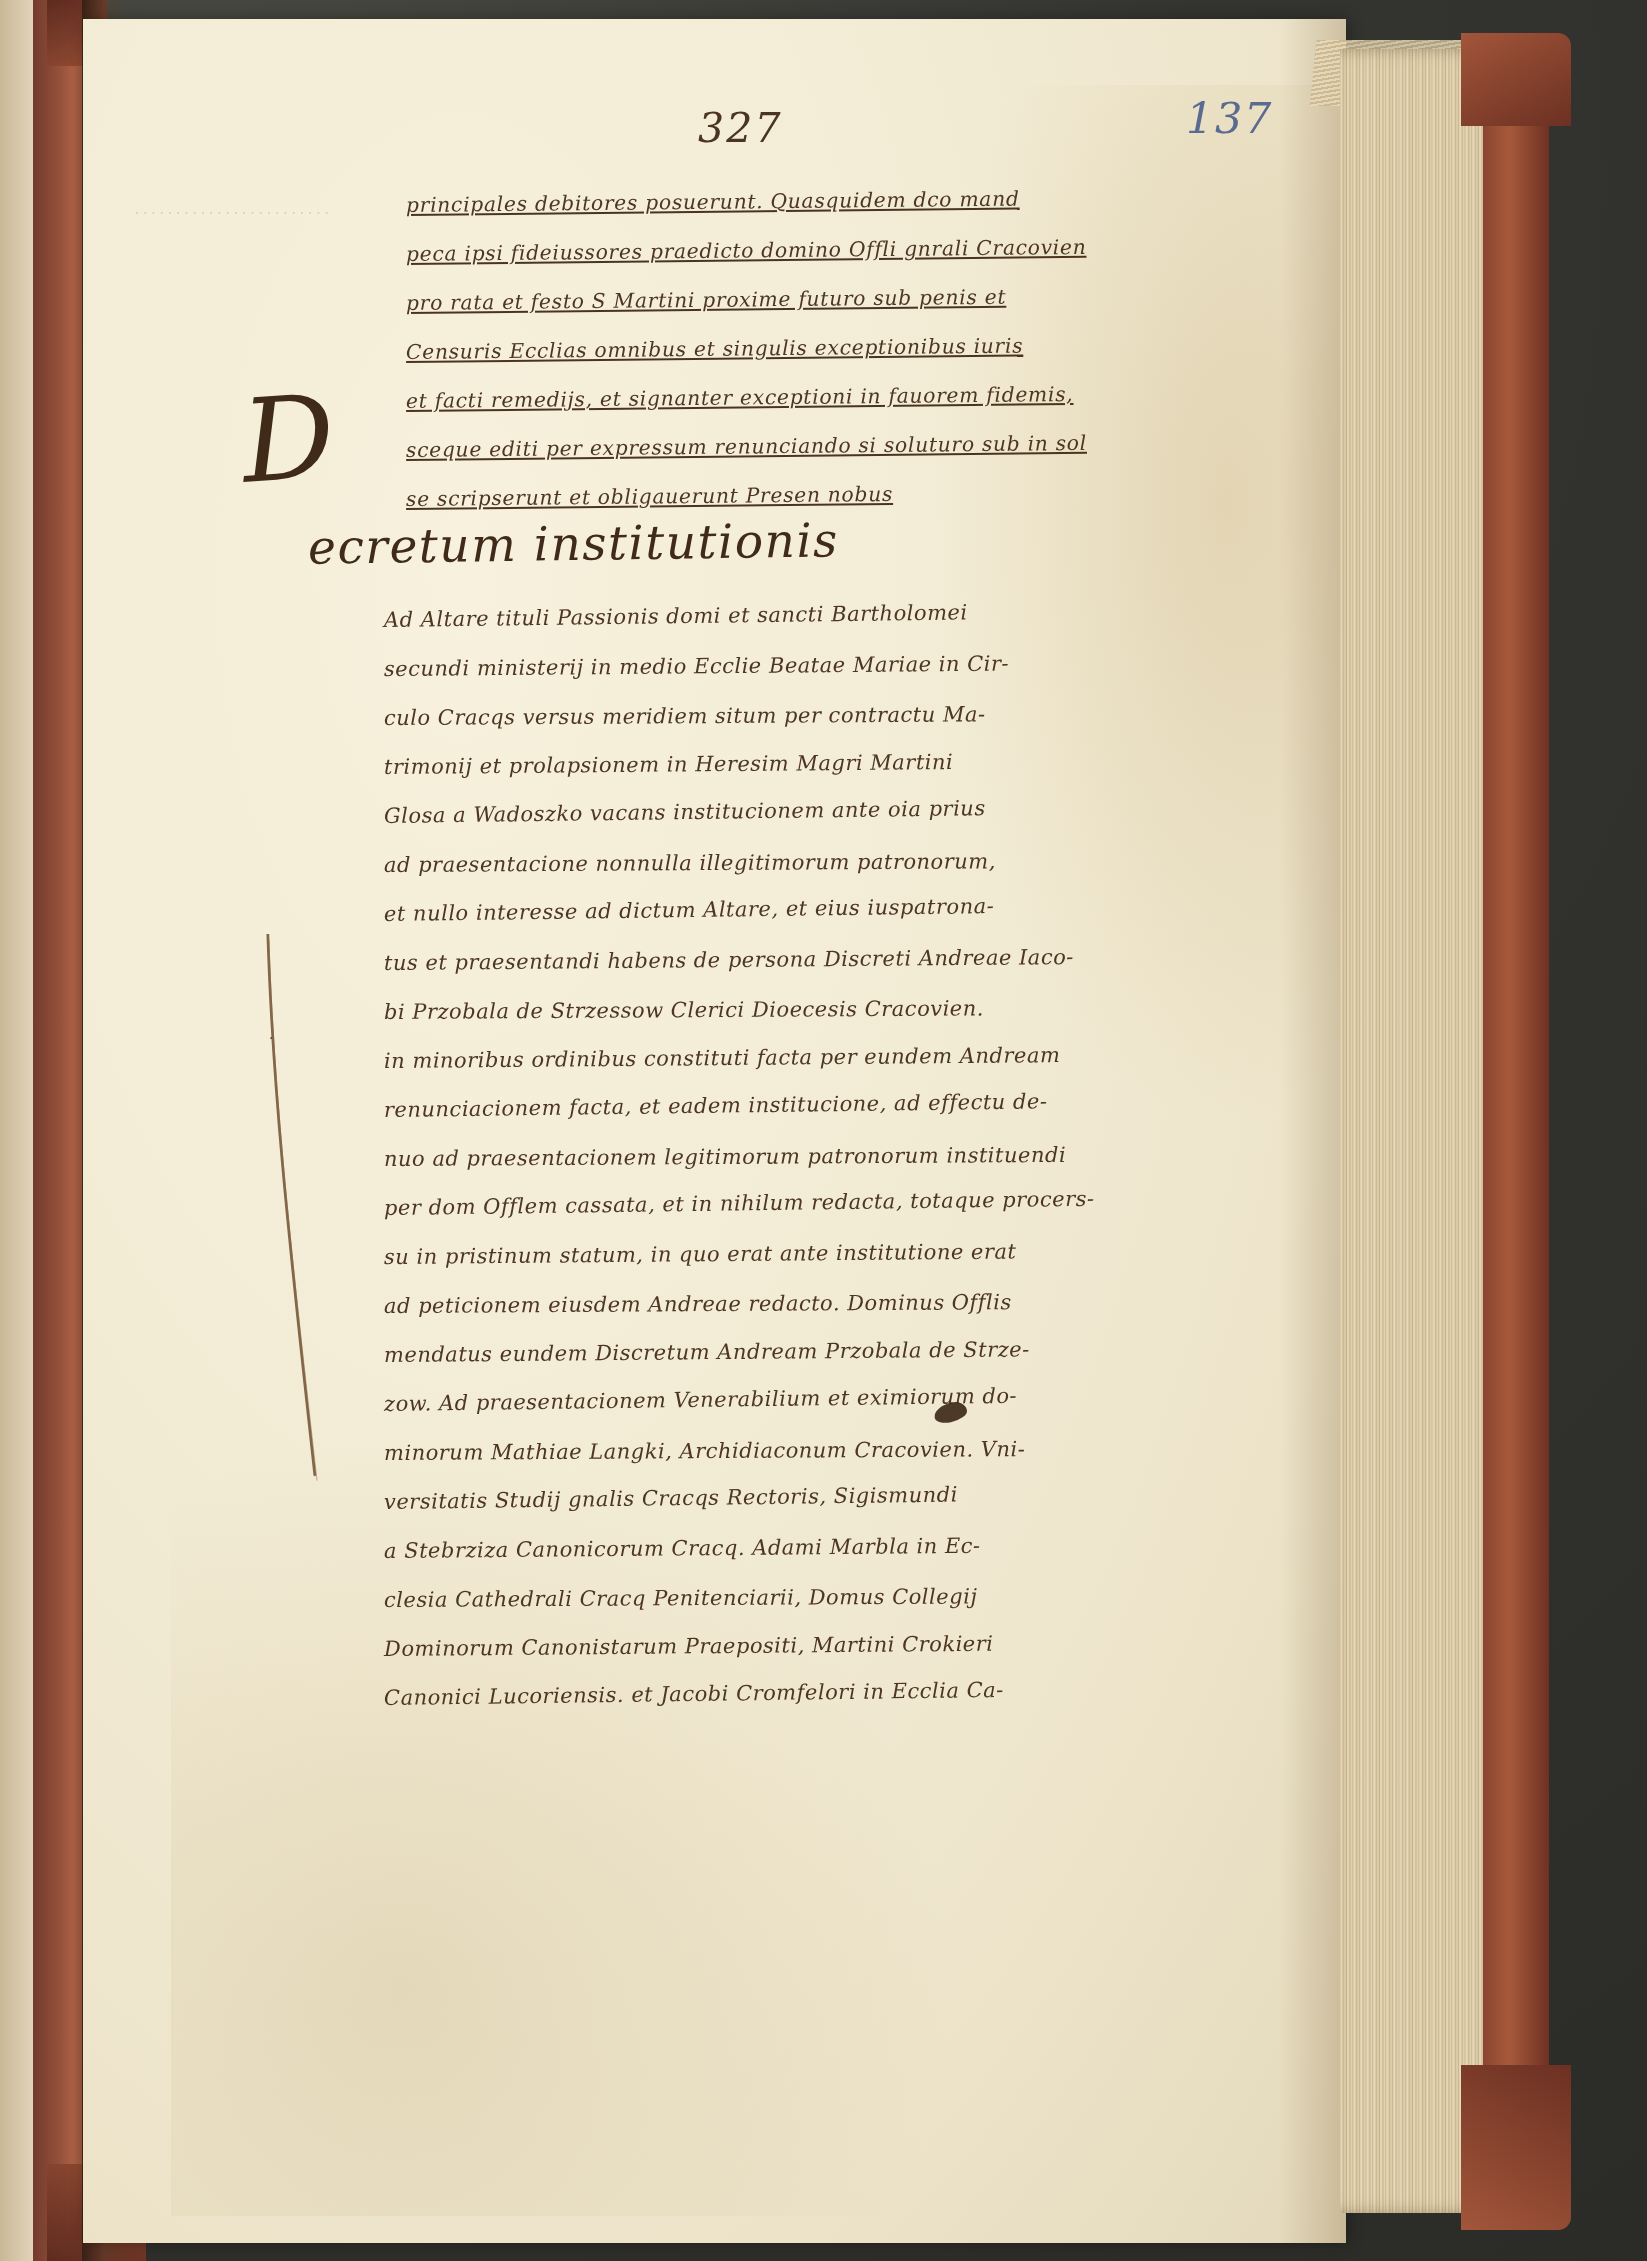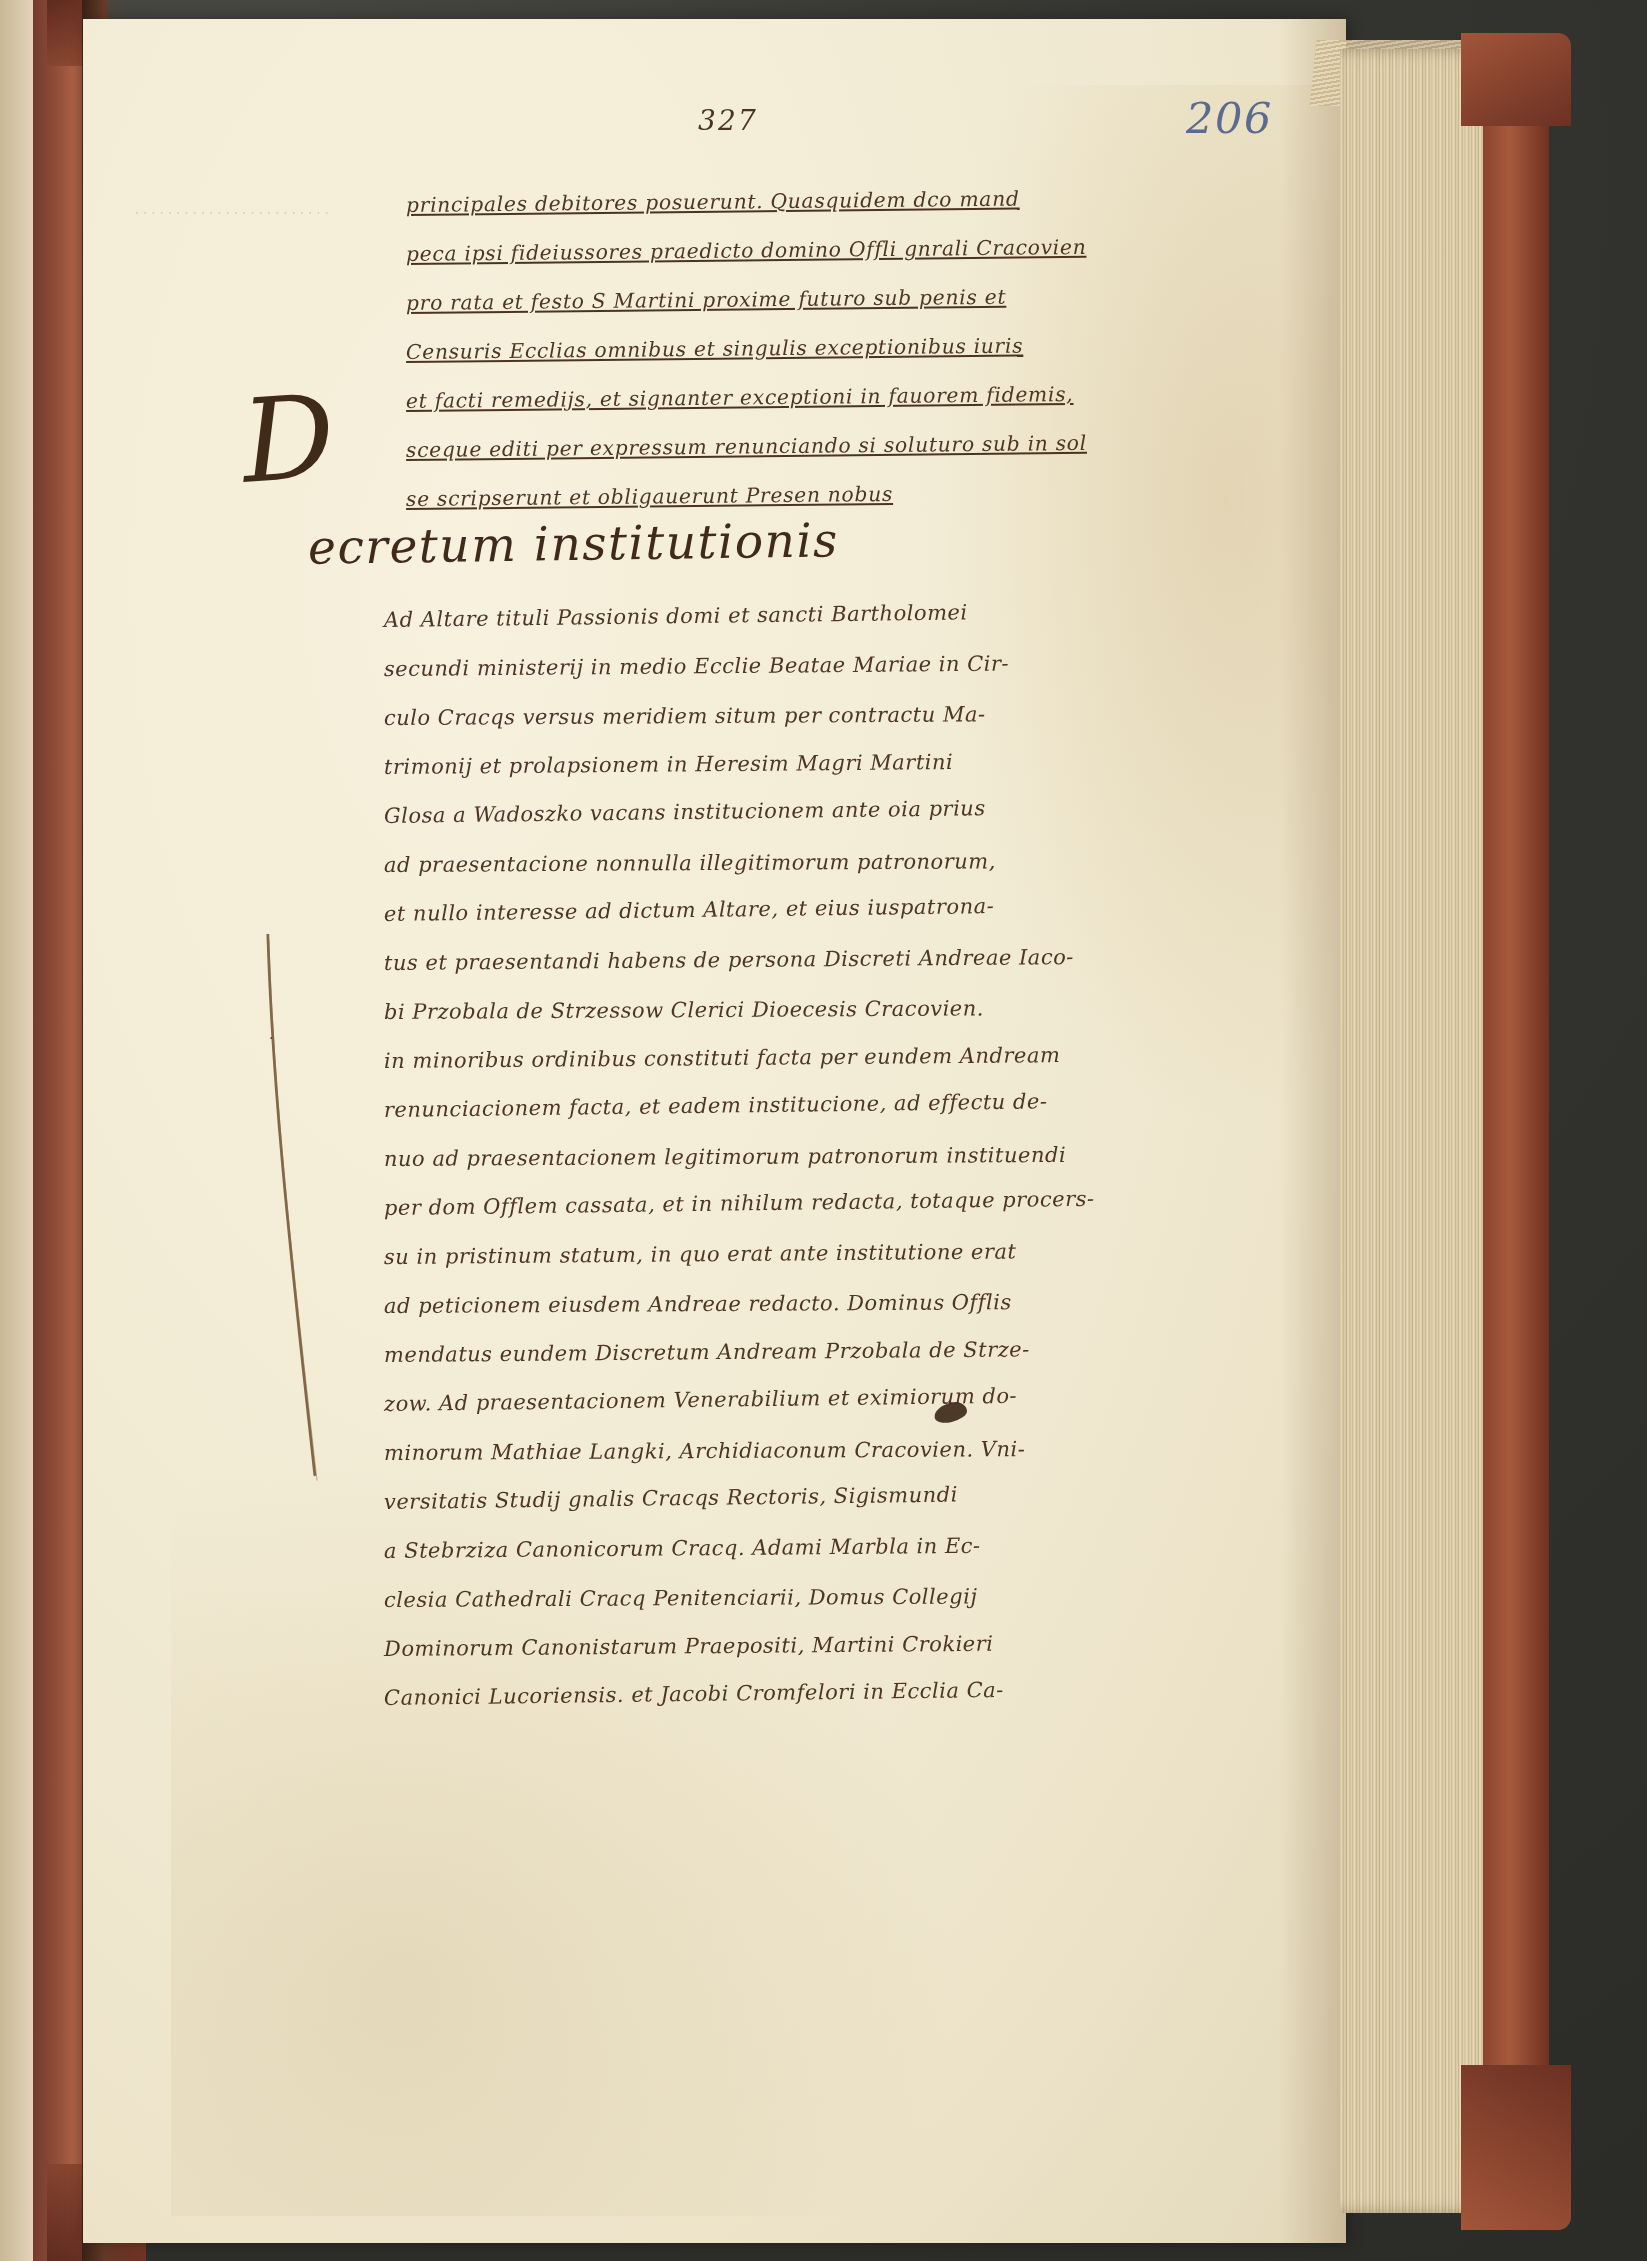--- a/index.html
+++ b/index.html
@@ -200,21 +200,21 @@
   .hand {
     font-family: "DejaVu Serif", serif;
     color: #4a3420;
     font-style: italic;
   }
 
   .folio-327 {
     position: absolute;
     left: 698px;
     top: 104px;
-    font-size: 28px;
+    font-size: 41px;
     letter-spacing: 2.2px;
     color: #4a3venture;
     color: #4a3520;
     font-style: italic;
   }
   .folio-164 {
     position: absolute;
     left: 1186px;
     top: 93px;
     font-size: 43px;
@@ -332,21 +332,21 @@
     <div class="leaf-stain-a"></div>
     <div class="leaf-stain-b"></div>
     <div class="leaf-edge-shadow"></div>
   </div>
 
   <div class="ghost-col">
     ·&nbsp;·&nbsp;·&nbsp;·&nbsp;·&nbsp;·&nbsp;·&nbsp;·&nbsp;·&nbsp;·&nbsp;·&nbsp;·&nbsp;·&nbsp;·&nbsp;·&nbsp;·&nbsp;·&nbsp;·&nbsp;·&nbsp;·&nbsp;·&nbsp;·&nbsp;·&nbsp;·
   </div>
 
   <div class="hand folio-327">327</div>
-  <div class="hand folio-164">206</div>
+  <div class="hand folio-164">137</div>
 
   <div class="hand para-top">
     <div class="ln">principales debitores posuerunt. Quasquidem dco mand</div>
     <div class="ln">peca ipsi fideiussores praedicto domino Offli gnrali Cracovien</div>
     <div class="ln">pro rata et festo S Martini proxime futuro sub penis et</div>
     <div class="ln">Censuris Ecclias omnibus et singulis exceptionibus iuris</div>
     <div class="ln">et facti remedijs, et signanter exceptioni in fauorem fidemis,</div>
     <div class="ln">sceque editi per expressum renunciando si soluturo sub in sol</div>
     <div class="ln">se scripserunt et obligauerunt Presen nobus</div>
   </div>

